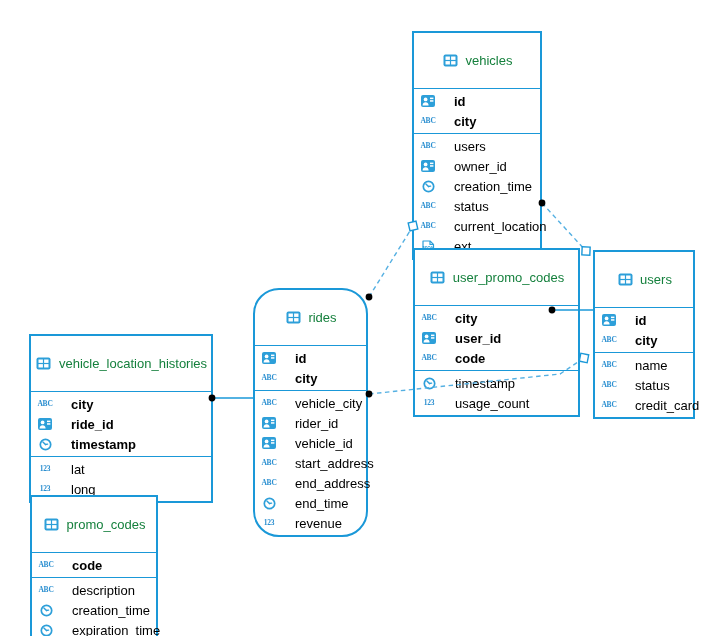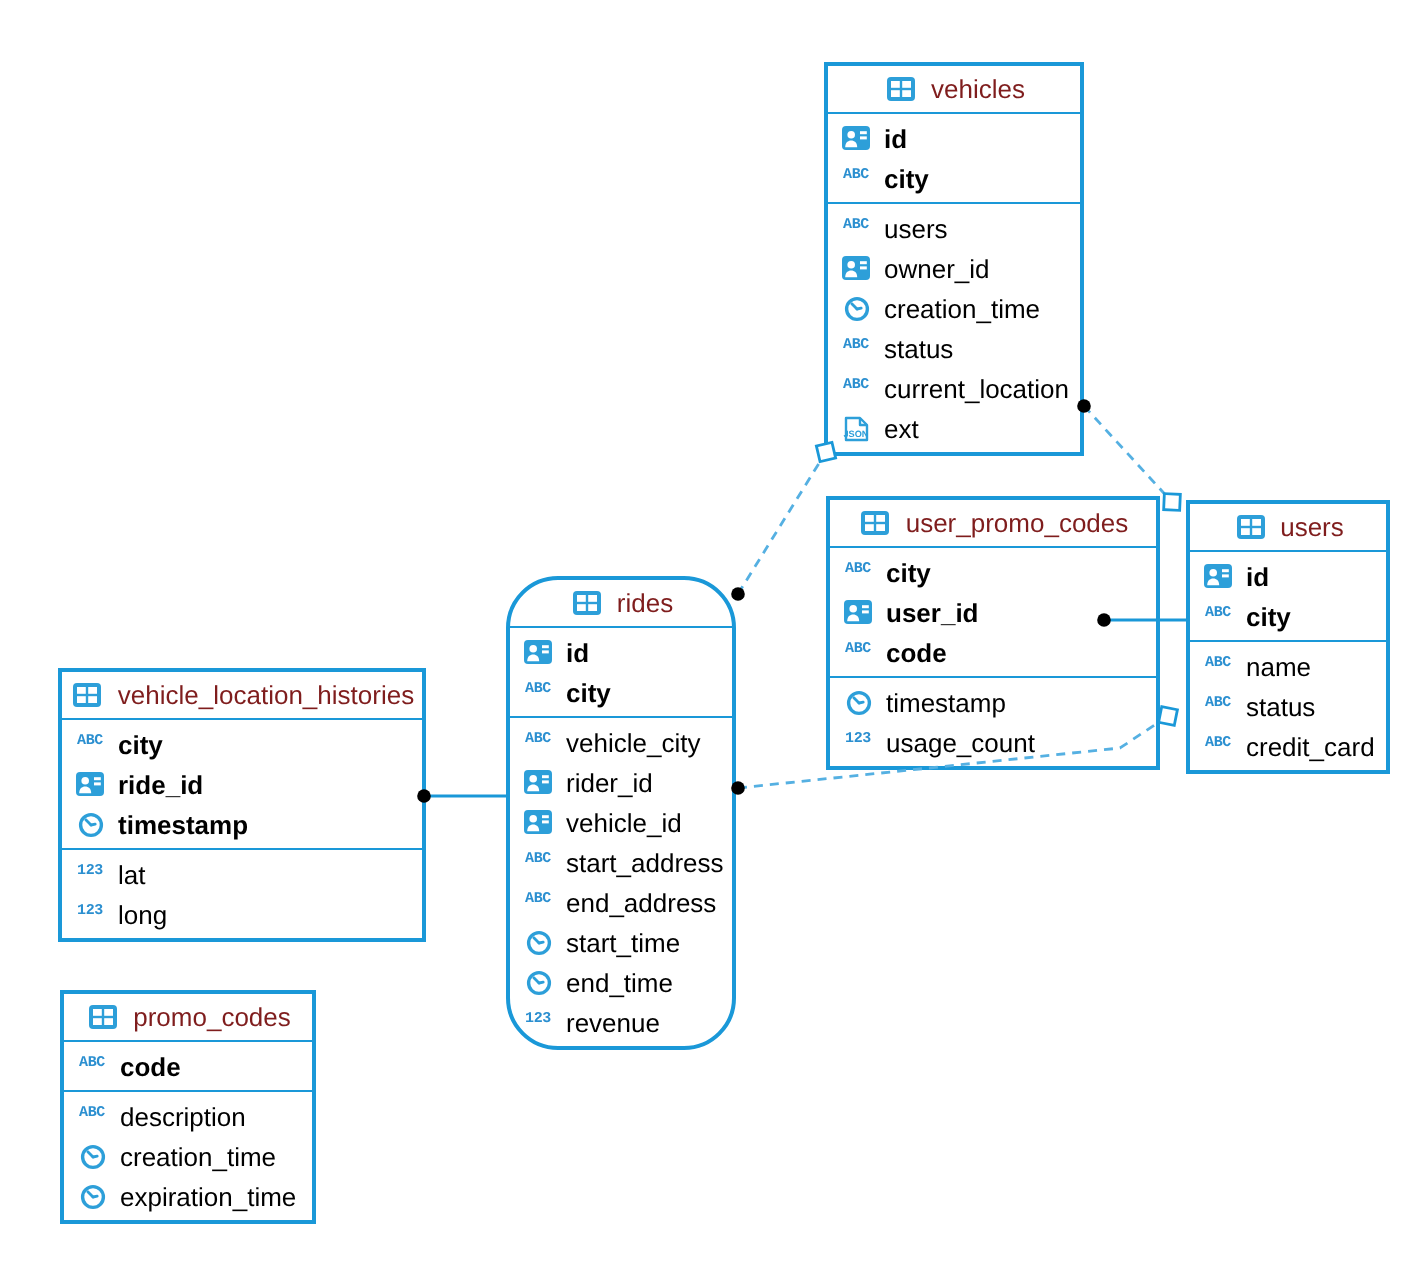--- a/index.html
+++ b/index.html
@@ -6,34 +6,34 @@
   #canvas{
     position:relative;width:705px;height:636px;background:#ffffff;overflow:hidden;
     font-family:"Liberation Sans",sans-serif;
   }
   #rel-layer{position:absolute;left:0;top:0;width:705px;height:636px;pointer-events:none;z-index:5;}
   .db-table{
     position:absolute;background:#ffffff;border:2px solid #1a98d8;box-sizing:border-box;z-index:2;
   }
   .tbl-header{
     display:flex;align-items:center;justify-content:center;gap:6px;
-    height:23px;border-bottom:1.5px solid #1a98d8;padding:0 4px;
-    font-size:13px;color:#7f1d1d;white-space:nowrap;
+    height:23px;border-bottom:1.5px solid #1a98d8;padding:16px 4px;
+    font-size:13px;color:#15803d;white-space:nowrap;
   }
   .tbl-section{padding:2px 0;}
   .tbl-section.body{border-top:1.5px solid #1a98d8;}
   .field-row{
-    display:flex;align-items:center;gap:5px;height:20px;padding:0 6px 0 5px;
+    display:flex;align-items:center;gap:17px;height:20px;padding:0 6px 0 5px;
     font-size:13px;color:#000;white-space:nowrap;
   }
   .field-row.pk .f-label{font-weight:700;}
   .f-icon{display:inline-flex;align-items:center;justify-content:center;width:18px;flex:0 0 18px;}
   .txticon{
     font-size:7.5px;font-weight:700;color:#2b8fd0;letter-spacing:-0.2px;
-    font-family:Liberation Mono, monospace;line-height:1;
+    font-family:Liberation Serif, serif;line-height:1;
   }
 </style>
 </head>
 <body>
 
 <div id="canvas">
   <svg id="rel-layer" width="705" height="636" viewBox="0 0 705 636" xmlns="http://www.w3.org/2000/svg">
       <g>
         <polyline points="369,297 413,226" fill="none" stroke="#55b0e2" stroke-width="1.4" stroke-dasharray="4.5 3.5"></polyline>
         <circle cx="369" cy="297" r="3.4" fill="#000000"></circle>
@@ -333,30 +333,20 @@
           <span class="f-label">end_address</span>
         </div>
         <div class="field-row">
           <span class="f-icon">
             <svg width="13" height="13" viewBox="0 0 13 13">
               <circle cx="6.5" cy="6.5" r="5.2" fill="none" stroke="#2d9fd9" stroke-width="1.7"></circle>
               <line x1="6.5" y1="6.5" x2="3.9" y2="3.9" stroke="#2d9fd9" stroke-width="1.4" stroke-linecap="round"></line>
               <line x1="6.5" y1="6.5" x2="8.6" y2="6.1" stroke="#2d9fd9" stroke-width="1.4" stroke-linecap="round"></line>
             </svg>
           </span>
-          <span class="f-label">start_time</span>
-        </div>
-        <div class="field-row">
-          <span class="f-icon">
-            <svg width="13" height="13" viewBox="0 0 13 13">
-              <circle cx="6.5" cy="6.5" r="5.2" fill="none" stroke="#2d9fd9" stroke-width="1.7"></circle>
-              <line x1="6.5" y1="6.5" x2="3.9" y2="3.9" stroke="#2d9fd9" stroke-width="1.4" stroke-linecap="round"></line>
-              <line x1="6.5" y1="6.5" x2="8.6" y2="6.1" stroke="#2d9fd9" stroke-width="1.4" stroke-linecap="round"></line>
-            </svg>
-          </span>
           <span class="f-label">end_time</span>
         </div>
         <div class="field-row">
           <span class="f-icon">
             <span class="txticon">123</span>
           </span>
           <span class="f-label">revenue</span>
         </div>
       </div>
     </div>

